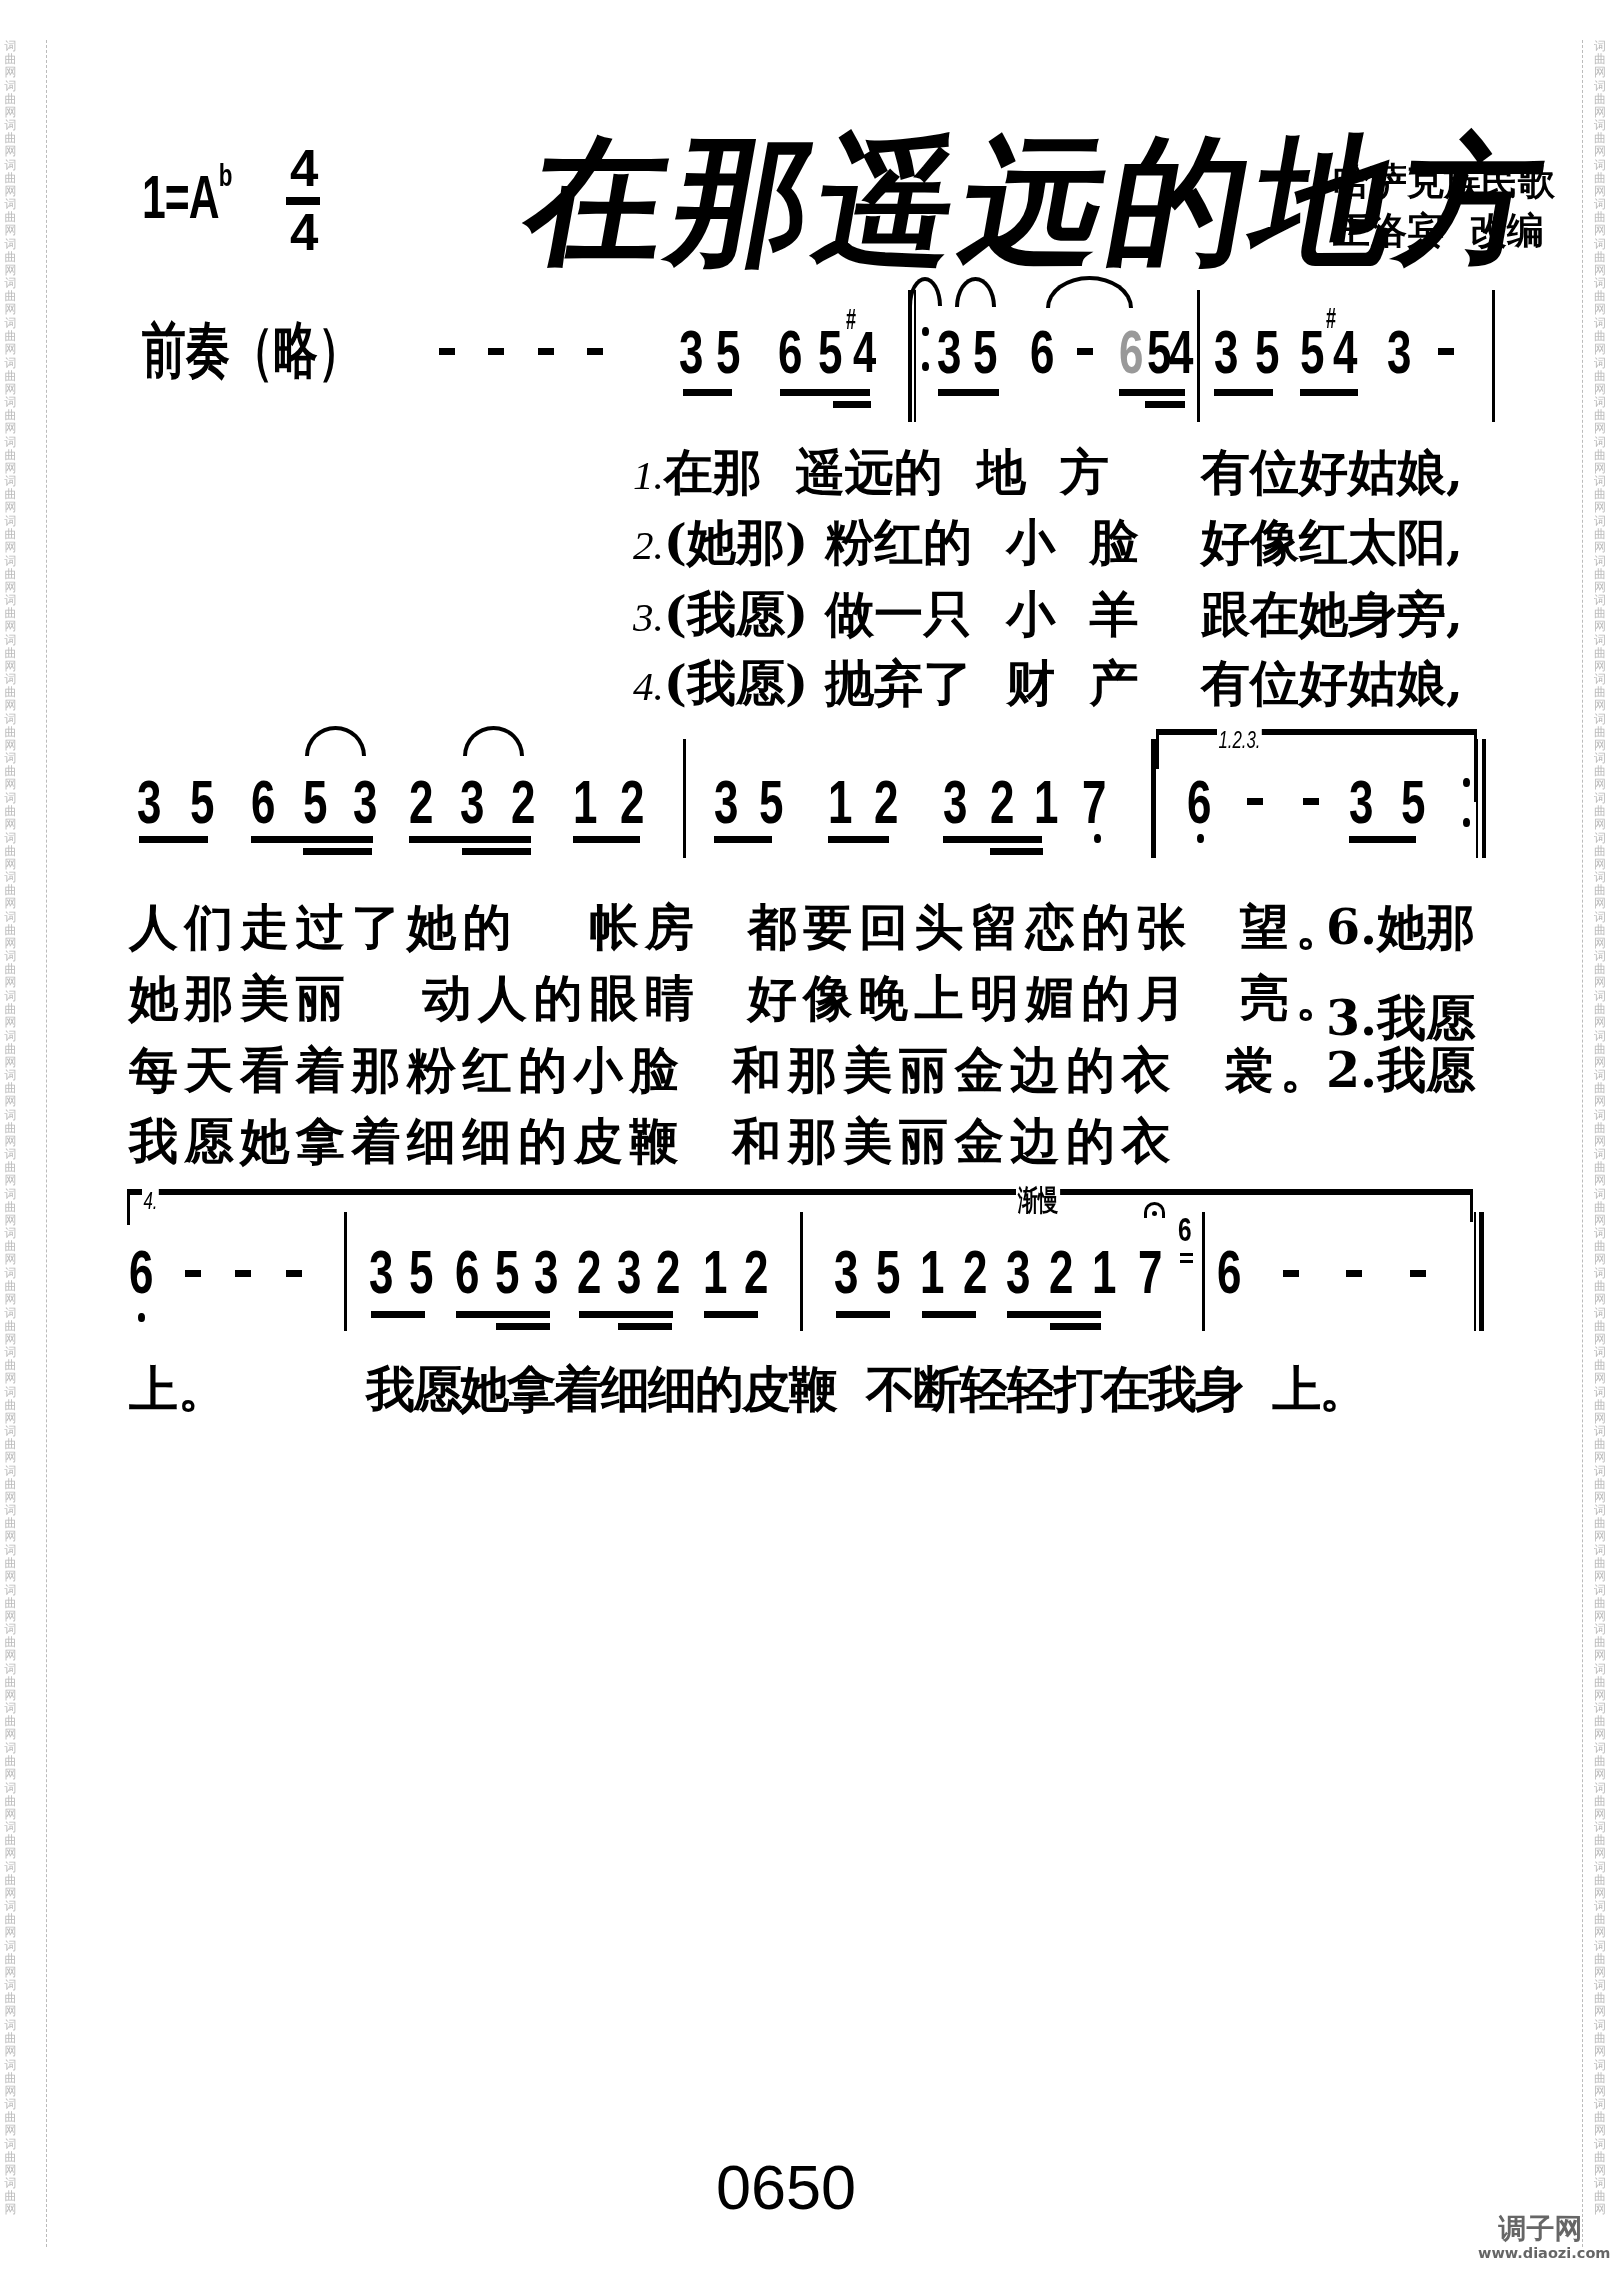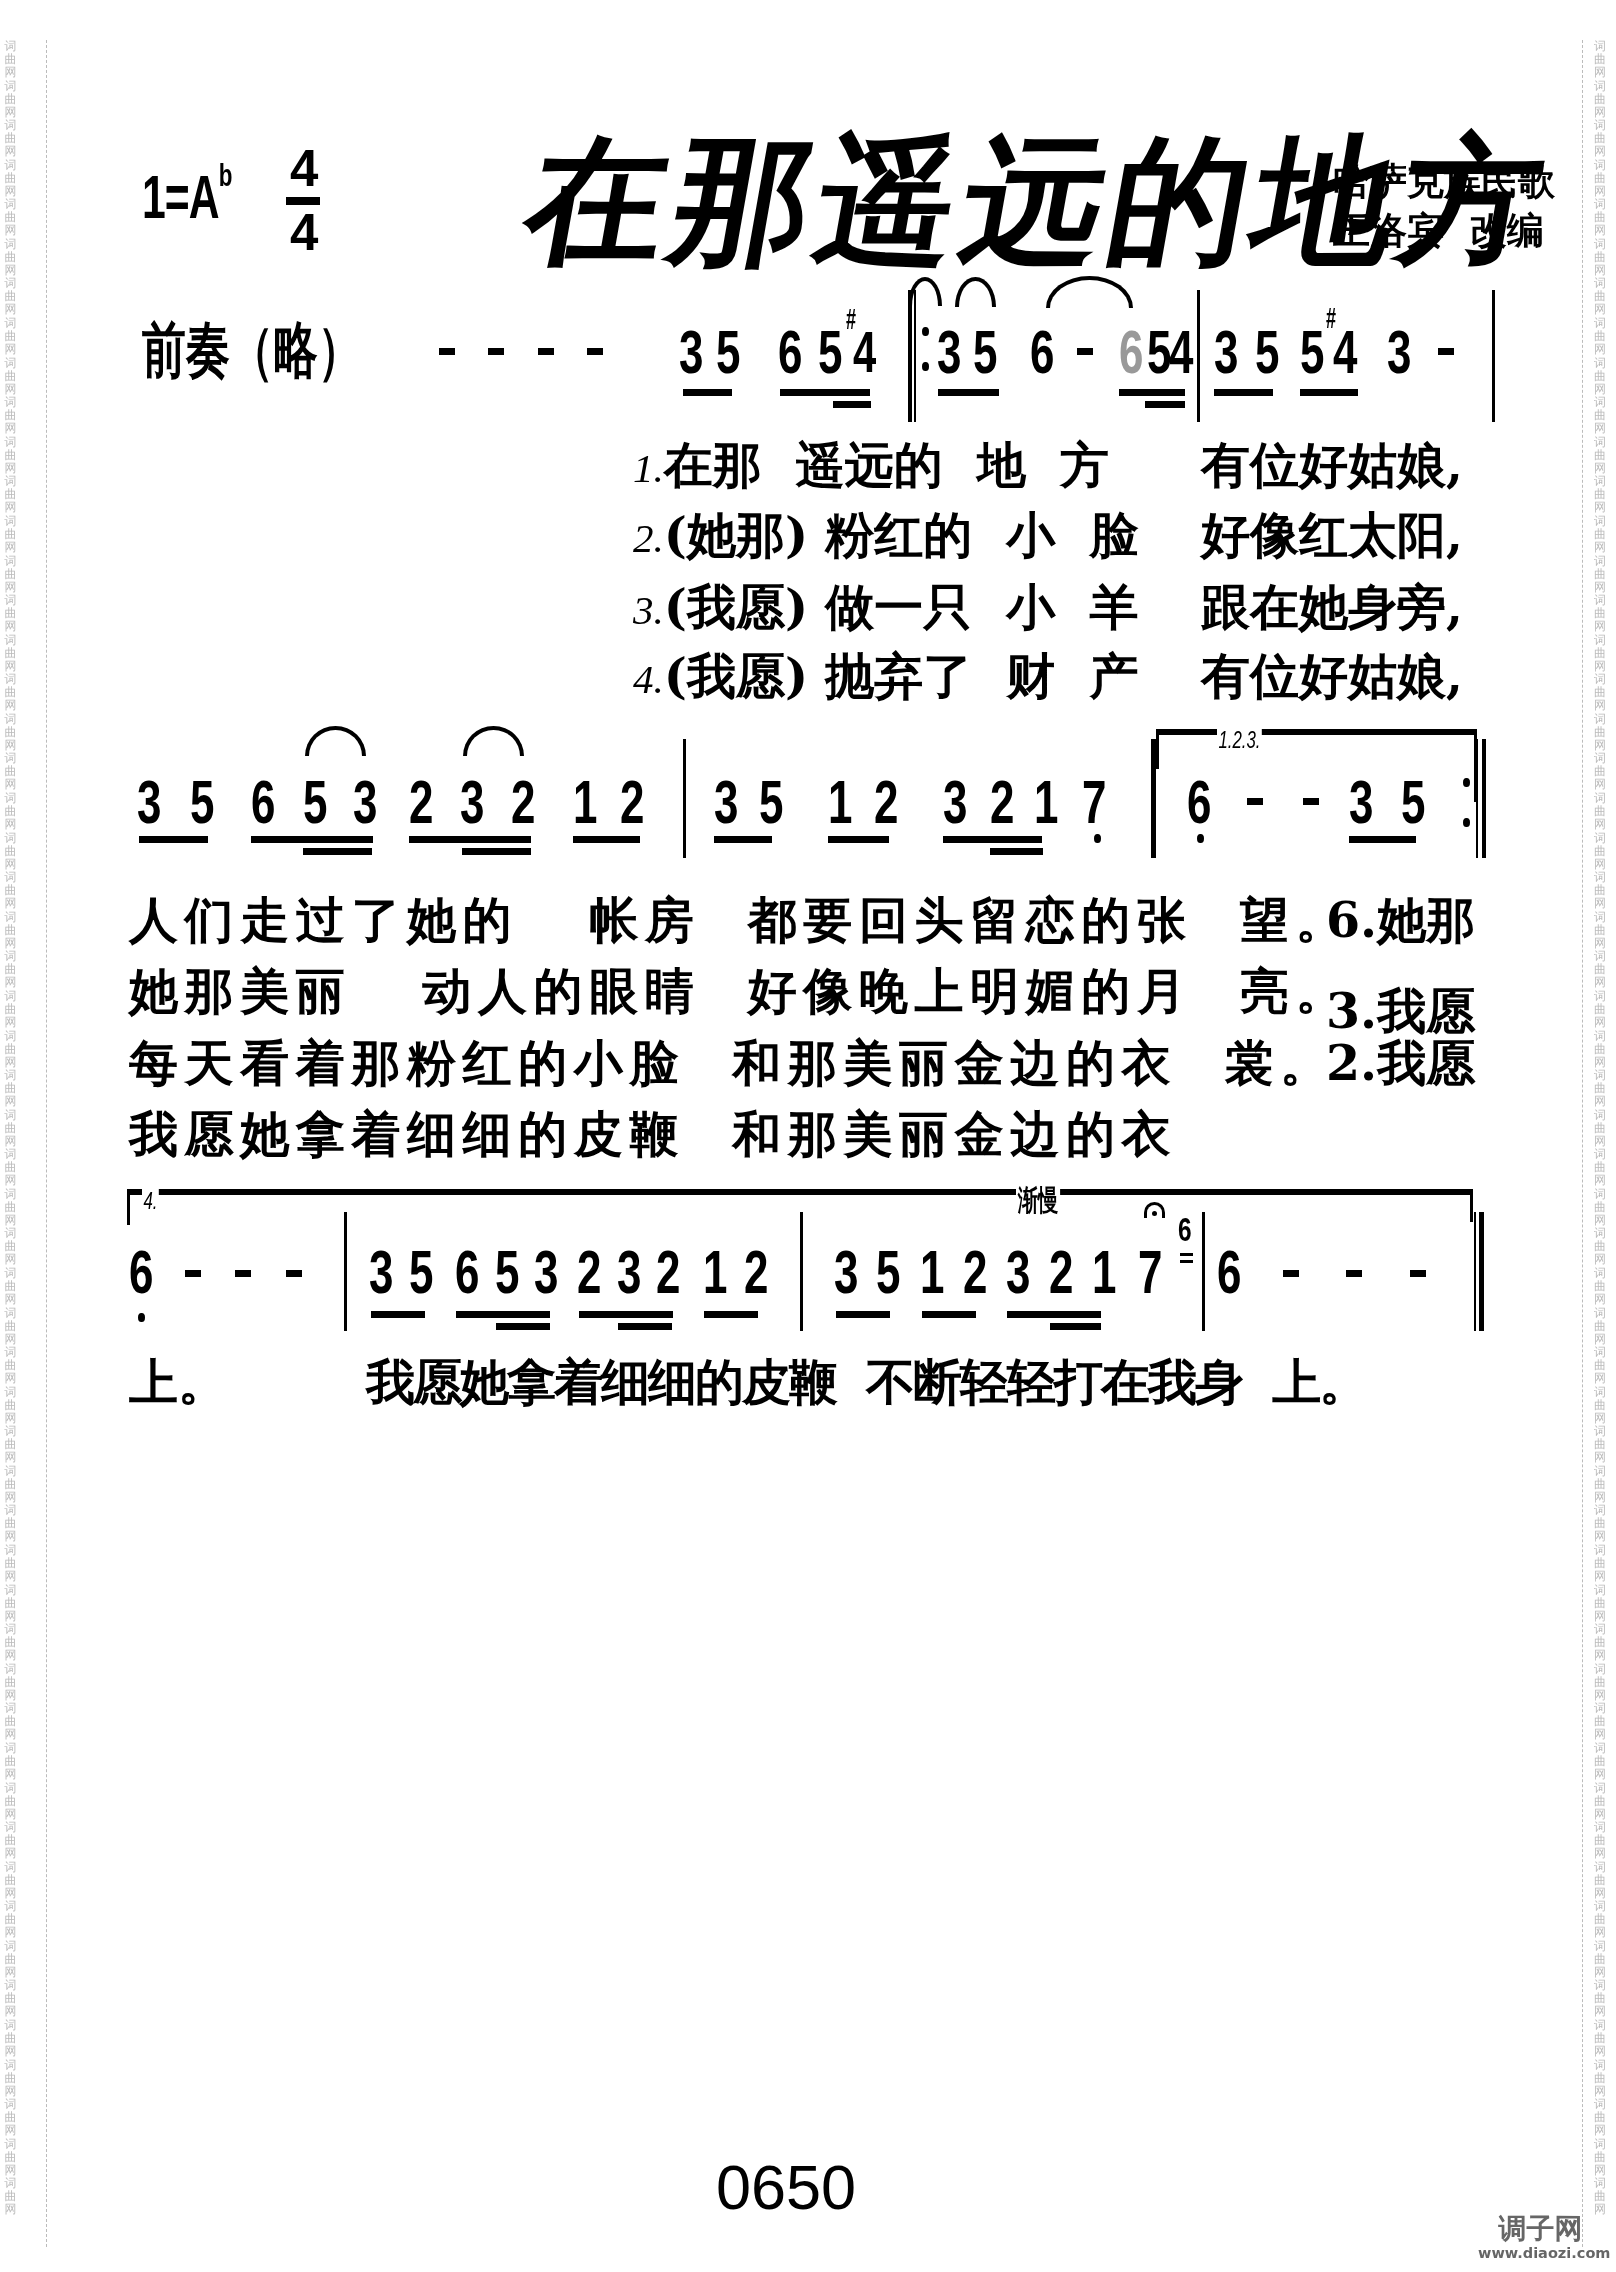--- a/index.html
+++ b/index.html
@@ -22,21 +22,21 @@
   .n.gray{color:#999;}
   .ul{position:absolute;height:6.6px;background:#000;}
   .bar{position:absolute;width:3.3px;background:#000;}
   .dash{position:absolute;width:16px;height:7.3px;background:#000;}
   .dot{position:absolute;width:6.6px;height:9.2px;border-radius:50%;background:#000;}
   .slur{position:absolute;border:4px solid #000;border-bottom:none;border-radius:50% 50% 0 0/100% 100% 0 0;}
   .sharp{position:absolute;font-family:"Liberation Sans",sans-serif;font-weight:bold;font-size:30px;transform:scaleX(.6);transform-origin:left top;}
   .volta{position:absolute;border-top:6px solid #000;}
   .volta-label{position:absolute;font-family:"Liberation Sans",sans-serif;font-size:24px;font-style:italic;transform:scaleX(.7);transform-origin:left top;background:#fff;padding:0 2px;}
   .prelude{left:142px;top:310px;font-family:"DejaVu Sans",sans-serif;font-weight:bold;font-size:61px;transform:scaleX(.72);transform-origin:left top;white-space:nowrap;}
-  .lyr{position:absolute;font-family:"DejaVu Serif",serif;font-size:49px;line-height:53px;white-space:pre;font-weight:bold;}
+  .lyr{position:absolute;font-family:"DejaVu Serif",serif;font-size:49px;line-height:67px;white-space:pre;font-weight:bold;}
   .lyr .num{font-family:"Liberation Serif",serif;font-style:italic;font-weight:normal;font-size:41px;}
   .pageno{left:716px;top:2151px;font-family:"Liberation Sans",sans-serif;font-size:63px;}
   .logo{left:1478px;top:2213px;text-align:center;width:125px;color:#666;font-family:"DejaVu Sans",sans-serif;font-weight:bold;}
   .logo .l1{font-size:28px;line-height:32px;}
   .logo .l2{font-size:14.5px;line-height:17px;}
   .fermata{position:absolute;width:14.5px;height:13px;border:3.3px solid #000;border-bottom:none;border-radius:13px 13px 0 0;}
   .fermata::after{content:"";position:absolute;left:4.6px;top:6px;width:5.3px;height:5.3px;border-radius:50%;background:#000;}
   .tempo{position:absolute;font-family:"DejaVu Sans",sans-serif;font-weight:bold;font-size:29px;transform:scaleX(.7);transform-origin:left top;background:#fff;padding:0 2.6px;}
 </style>
 </head>

